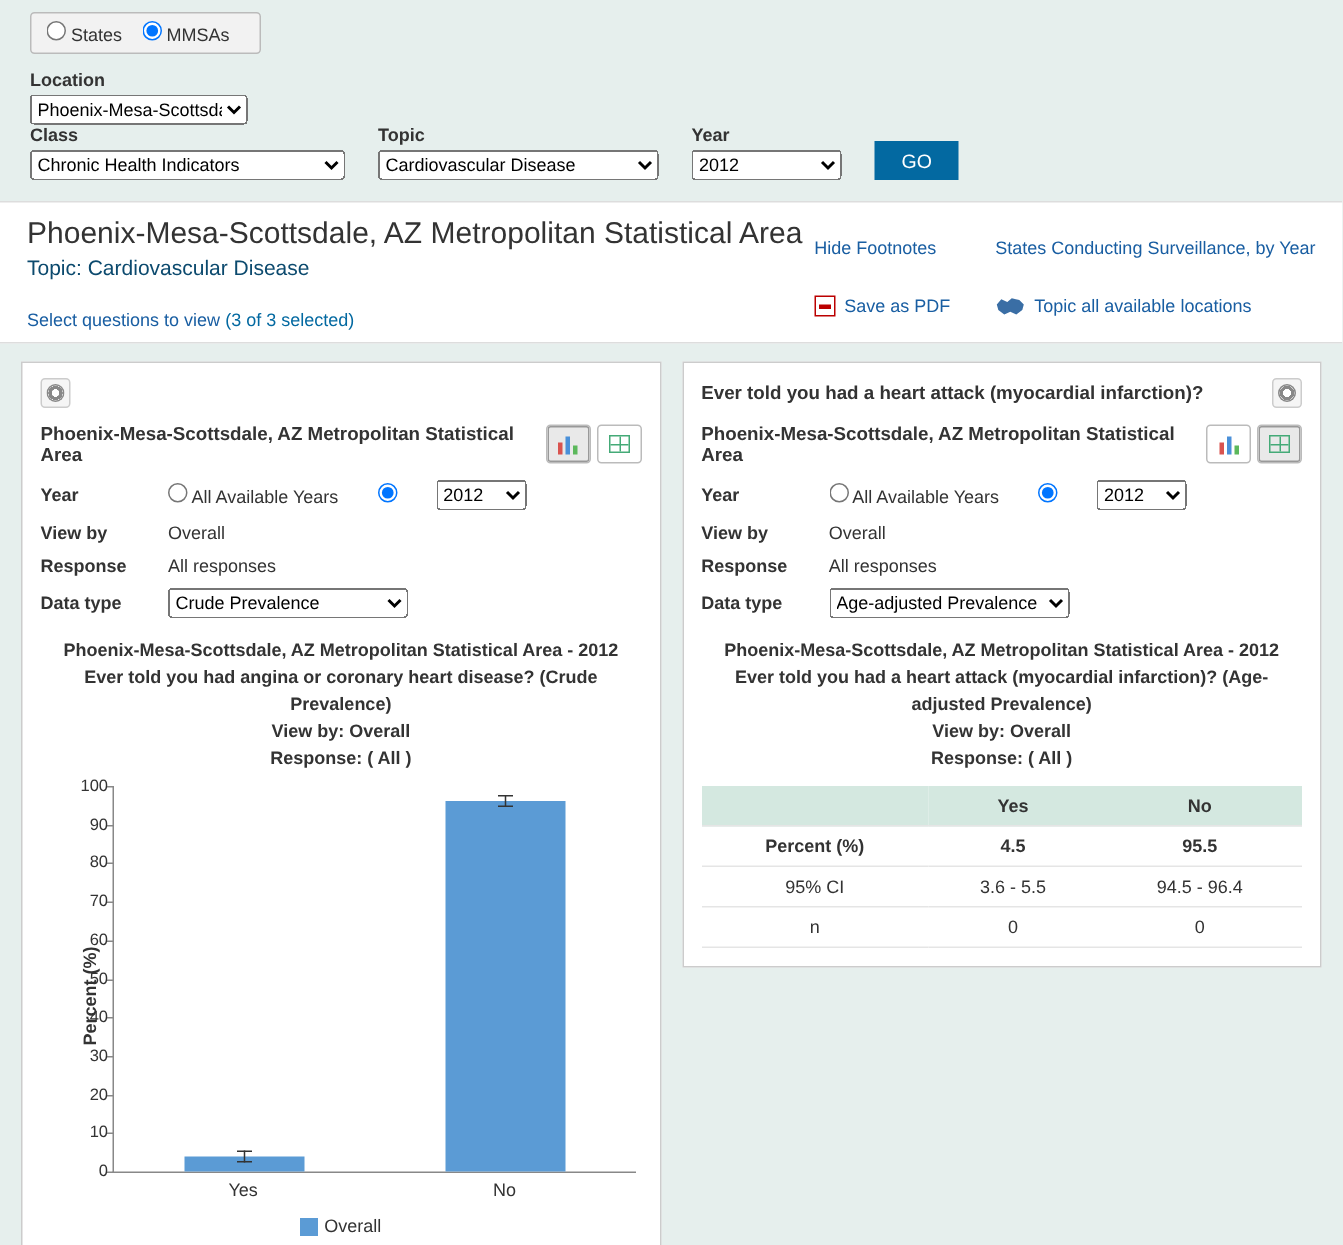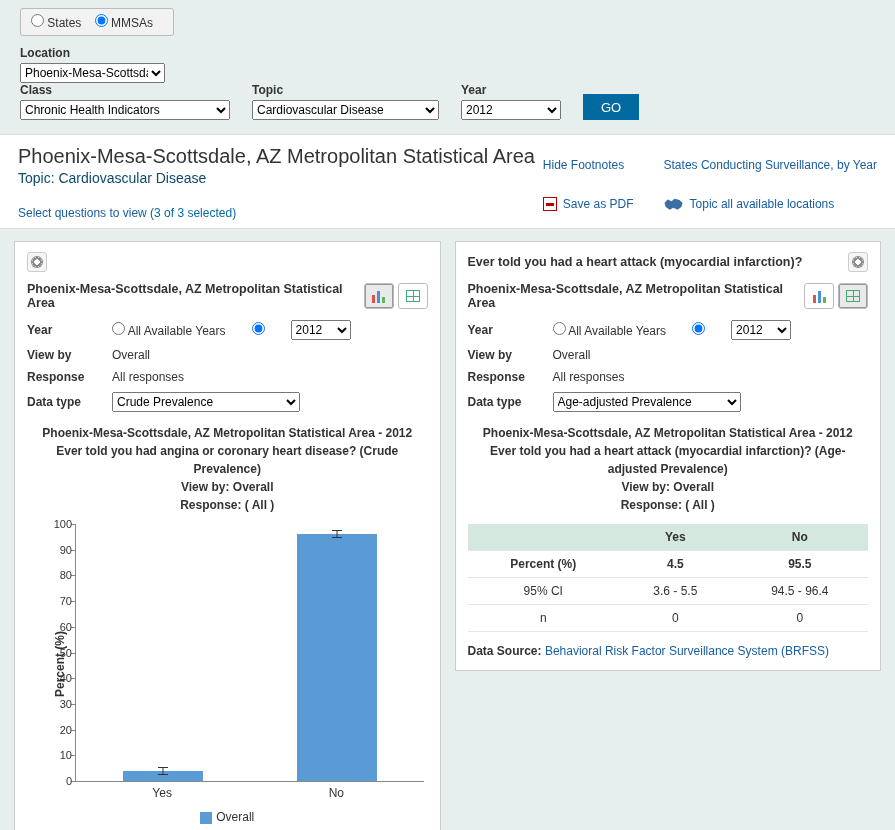--- a/index.html
+++ b/index.html
@@ -140,21 +140,21 @@
   .icon-table::before, .icon-table::after {
     content:""; position:absolute; background:#4a7;
   }
   .icon-table::before { left:0; right:0; top:50%; height:1px; }
   .icon-table::after { top:0; bottom:0; left:50%; width:1px; }
   .controls-grid {
     display:grid; grid-template-columns:85px 1fr; row-gap:8px; align-items:center;
     margin-bottom:12px; font-size:12px;
   }
   .controls-grid .lbl { font-weight:bold; }
-  .controls-grid select { font-size:12px; height:20px; width:188px; }
+  .controls-grid select { font-size:12px; height:20px; width:160px; }
   .controls-grid .year-cell { display:flex; align-items:center; gap:26px; }
   .chart-titles { text-align:center; font-size:12px; font-weight:bold; line-height:1.5; margin-bottom:10px; }
   .chart {
     position:relative; height:280px; padding-left:48px; padding-bottom:22px;
   }
   .chart .ylabel {
     position:absolute; left:0; top:50%; transform: translateY(-50%) rotate(-90deg);
     transform-origin: center; font-weight:bold; font-size:12px; white-space:nowrap;
   }
   .chart .plot {
@@ -413,19 +413,15 @@
             <td>3.6 - 5.5</td>
             <td>94.5 - 96.4</td>
           </tr>
         <tr>
             <td class="rowhead2">n</td>
             <td>0</td>
             <td>0</td>
           </tr>
       </tbody>
     </table>
-    <div class="data-src">
-      <b>Data Source:</b>
-      <span class="link">Behavioral Risk Factor Surveillance System (BRFSS)</span>
-    </div>
   </div>
 
 </div>
 
 </body></html>

